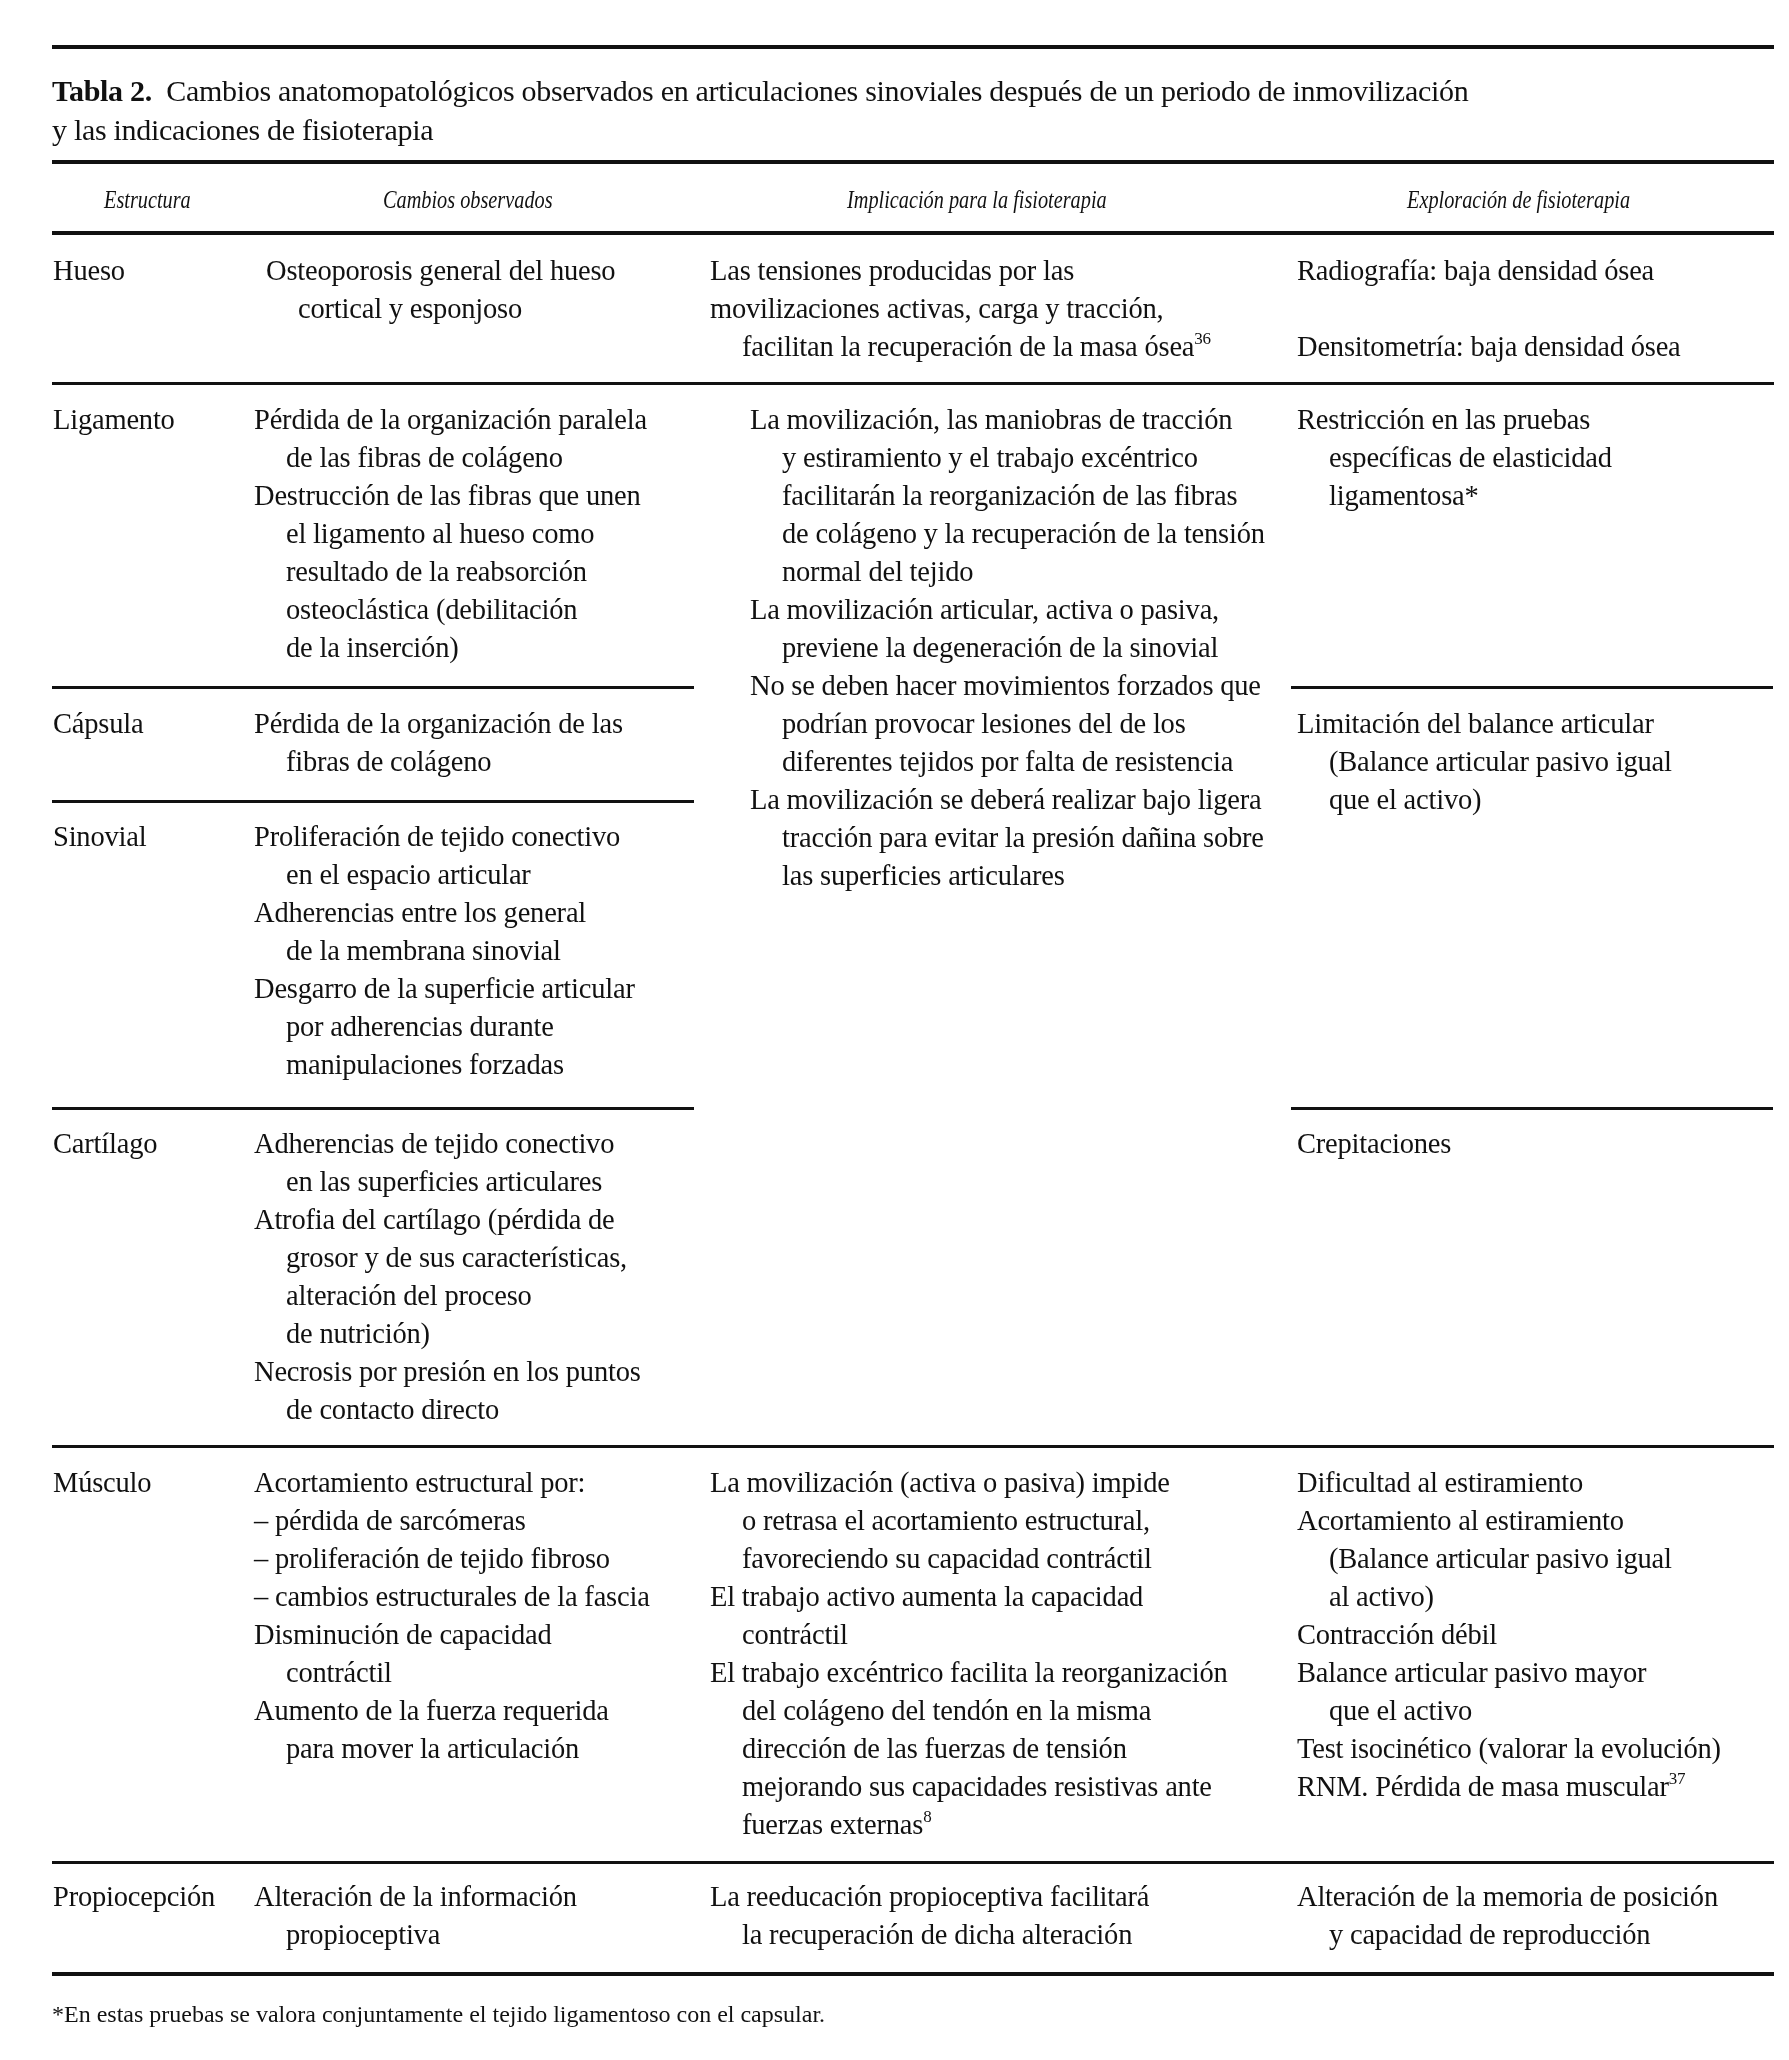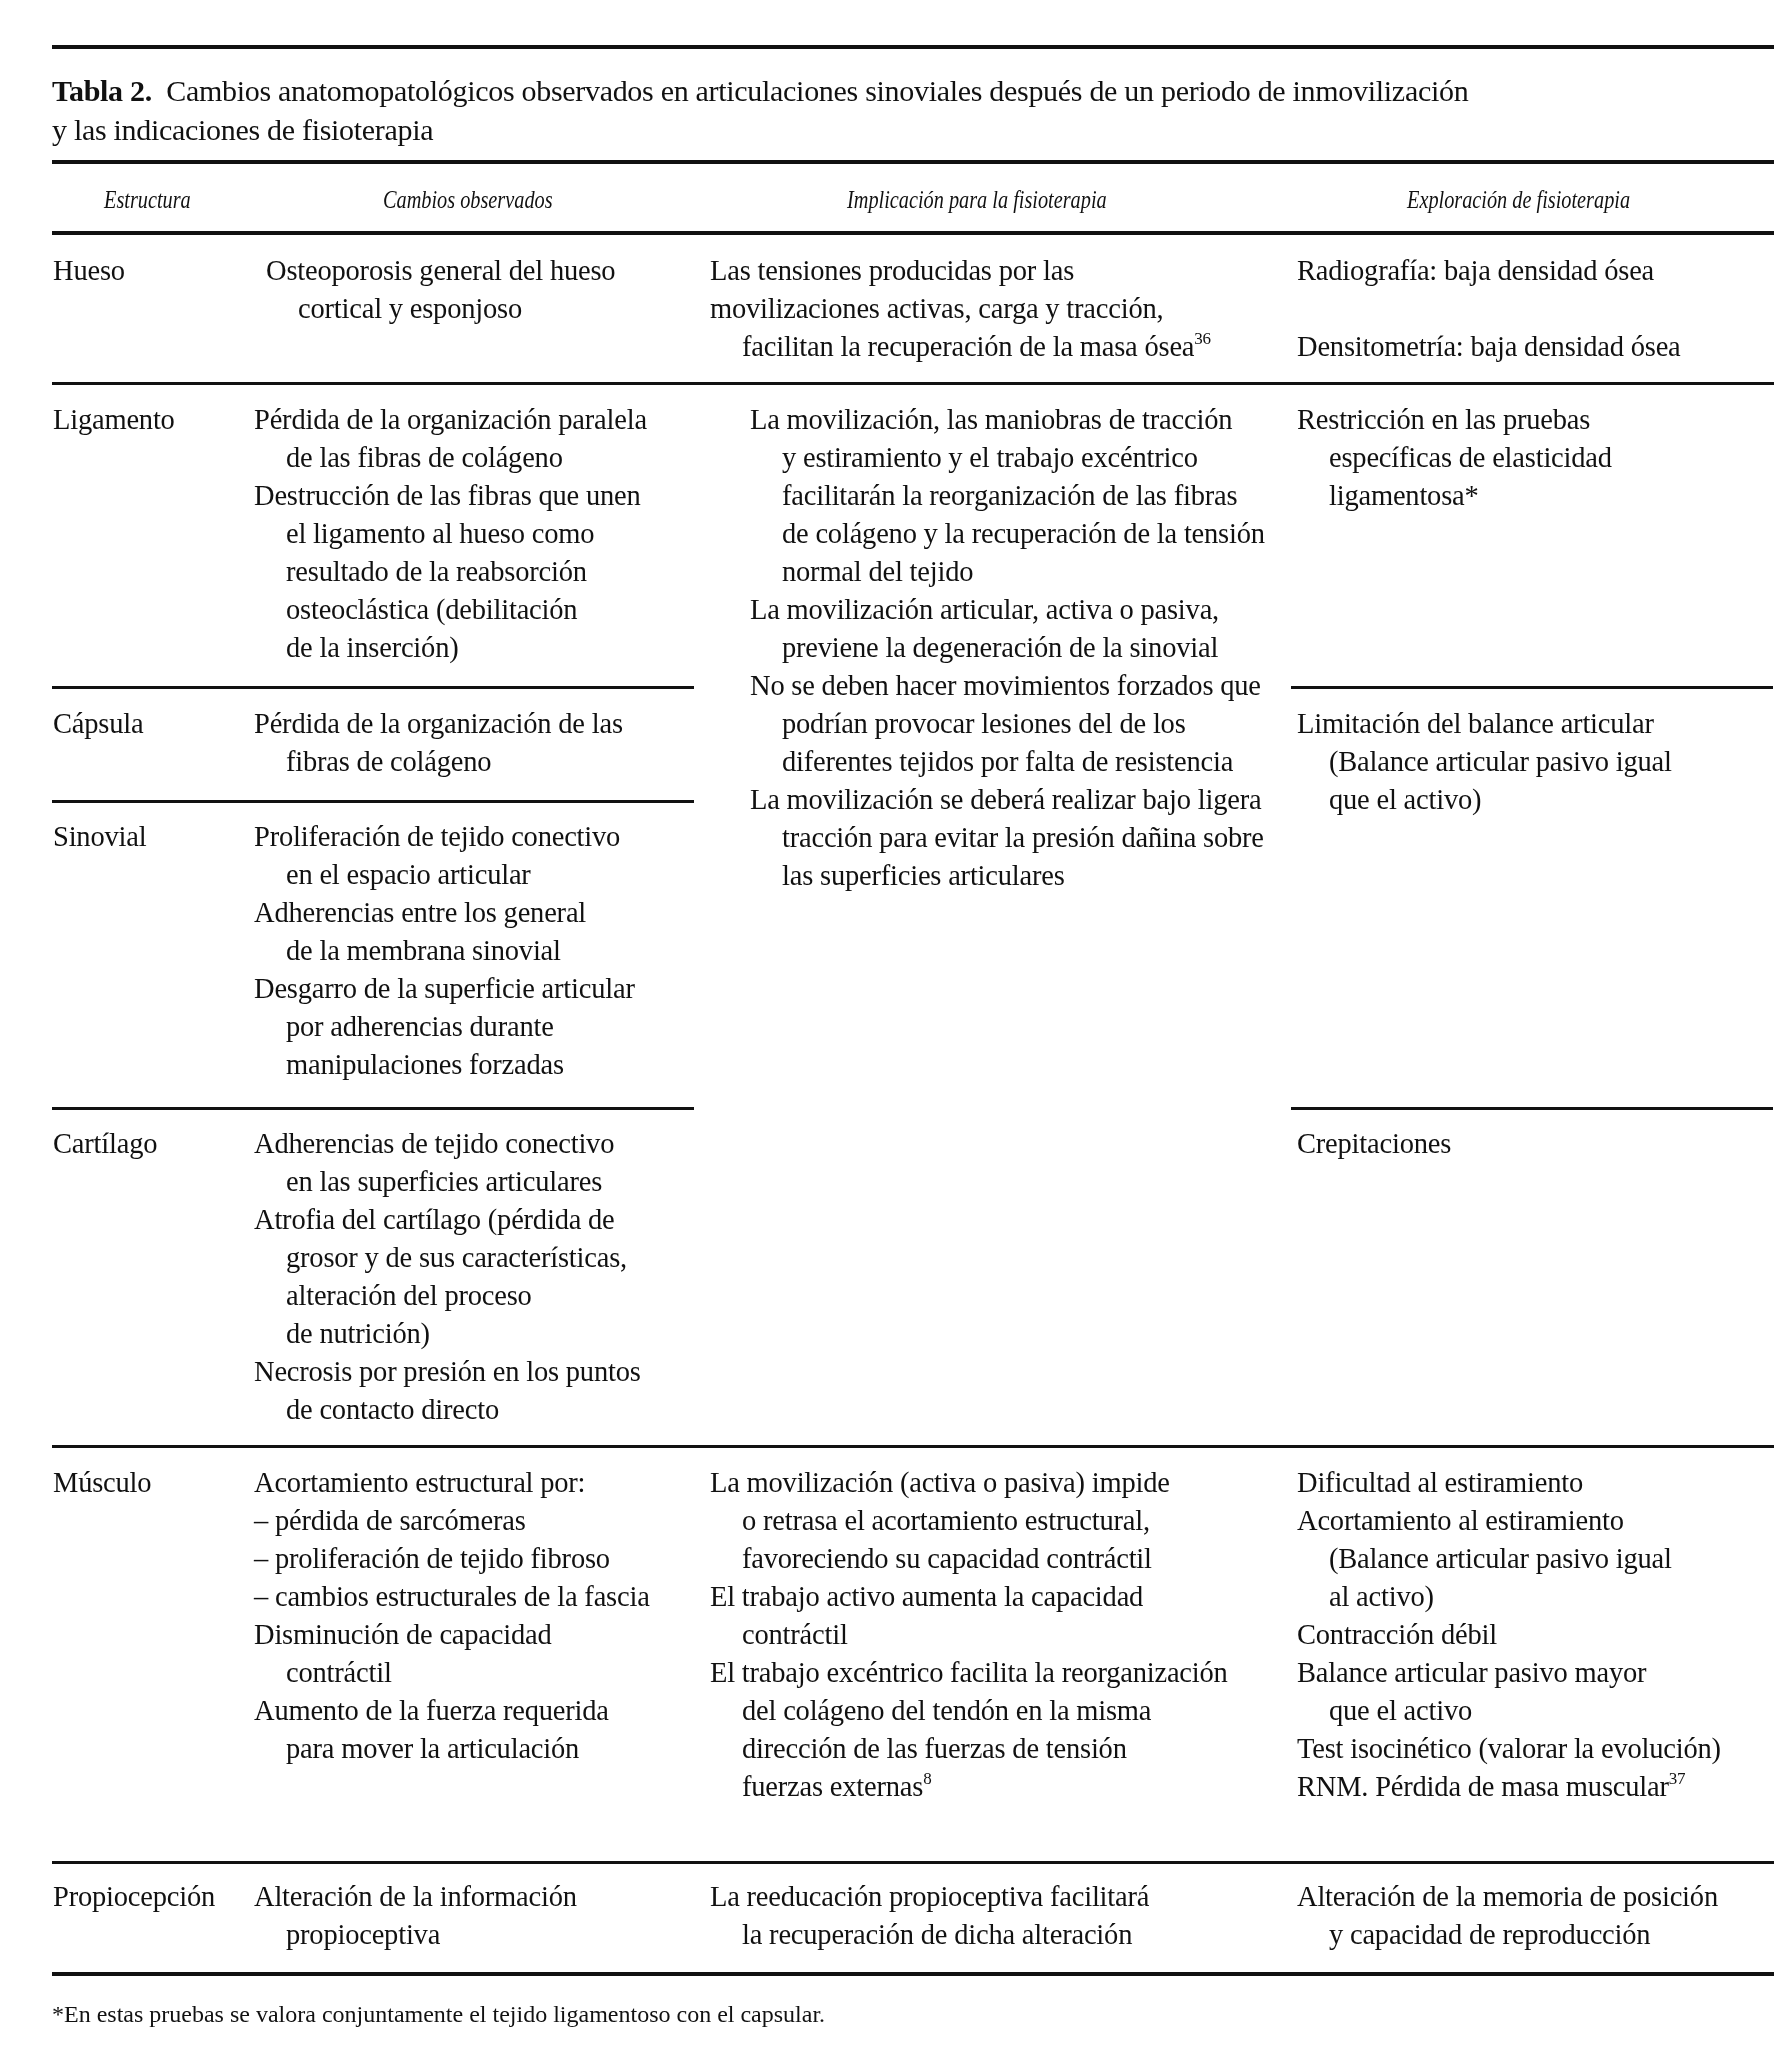--- a/index.html
+++ b/index.html
@@ -164,20 +164,21 @@
     </div>
     <div class="cell" style="left: 710px; top: 1464px;">
       <span class="ln">La movilización (activa o pasiva) impide</span>
       <span class="ln ind">o retrasa el acortamiento estructural,</span>
       <span class="ln ind">favoreciendo su capacidad contráctil</span>
       <span class="ln">El trabajo activo aumenta la capacidad</span>
       <span class="ln ind">contráctil</span>
       <span class="ln">El trabajo excéntrico facilita la reorganización</span>
       <span class="ln ind">del colágeno del tendón en la misma</span>
       <span class="ln ind">dirección de las fuerzas de tensión</span>
+      <span class="ln ind">mejorando sus capacidades resistivas ante</span>
       <span class="ln ind">fuerzas externas<sup>8</sup></span>
     </div>
     <div class="cell" style="left: 1297px; top: 1464px;">
       <span class="ln">Dificultad al estiramiento</span>
       <span class="ln">Acortamiento al estiramiento</span>
       <span class="ln ind">(Balance articular pasivo igual</span>
       <span class="ln ind">al activo)</span>
       <span class="ln">Contracción débil</span>
       <span class="ln">Balance articular pasivo mayor</span>
       <span class="ln ind">que el activo</span>

